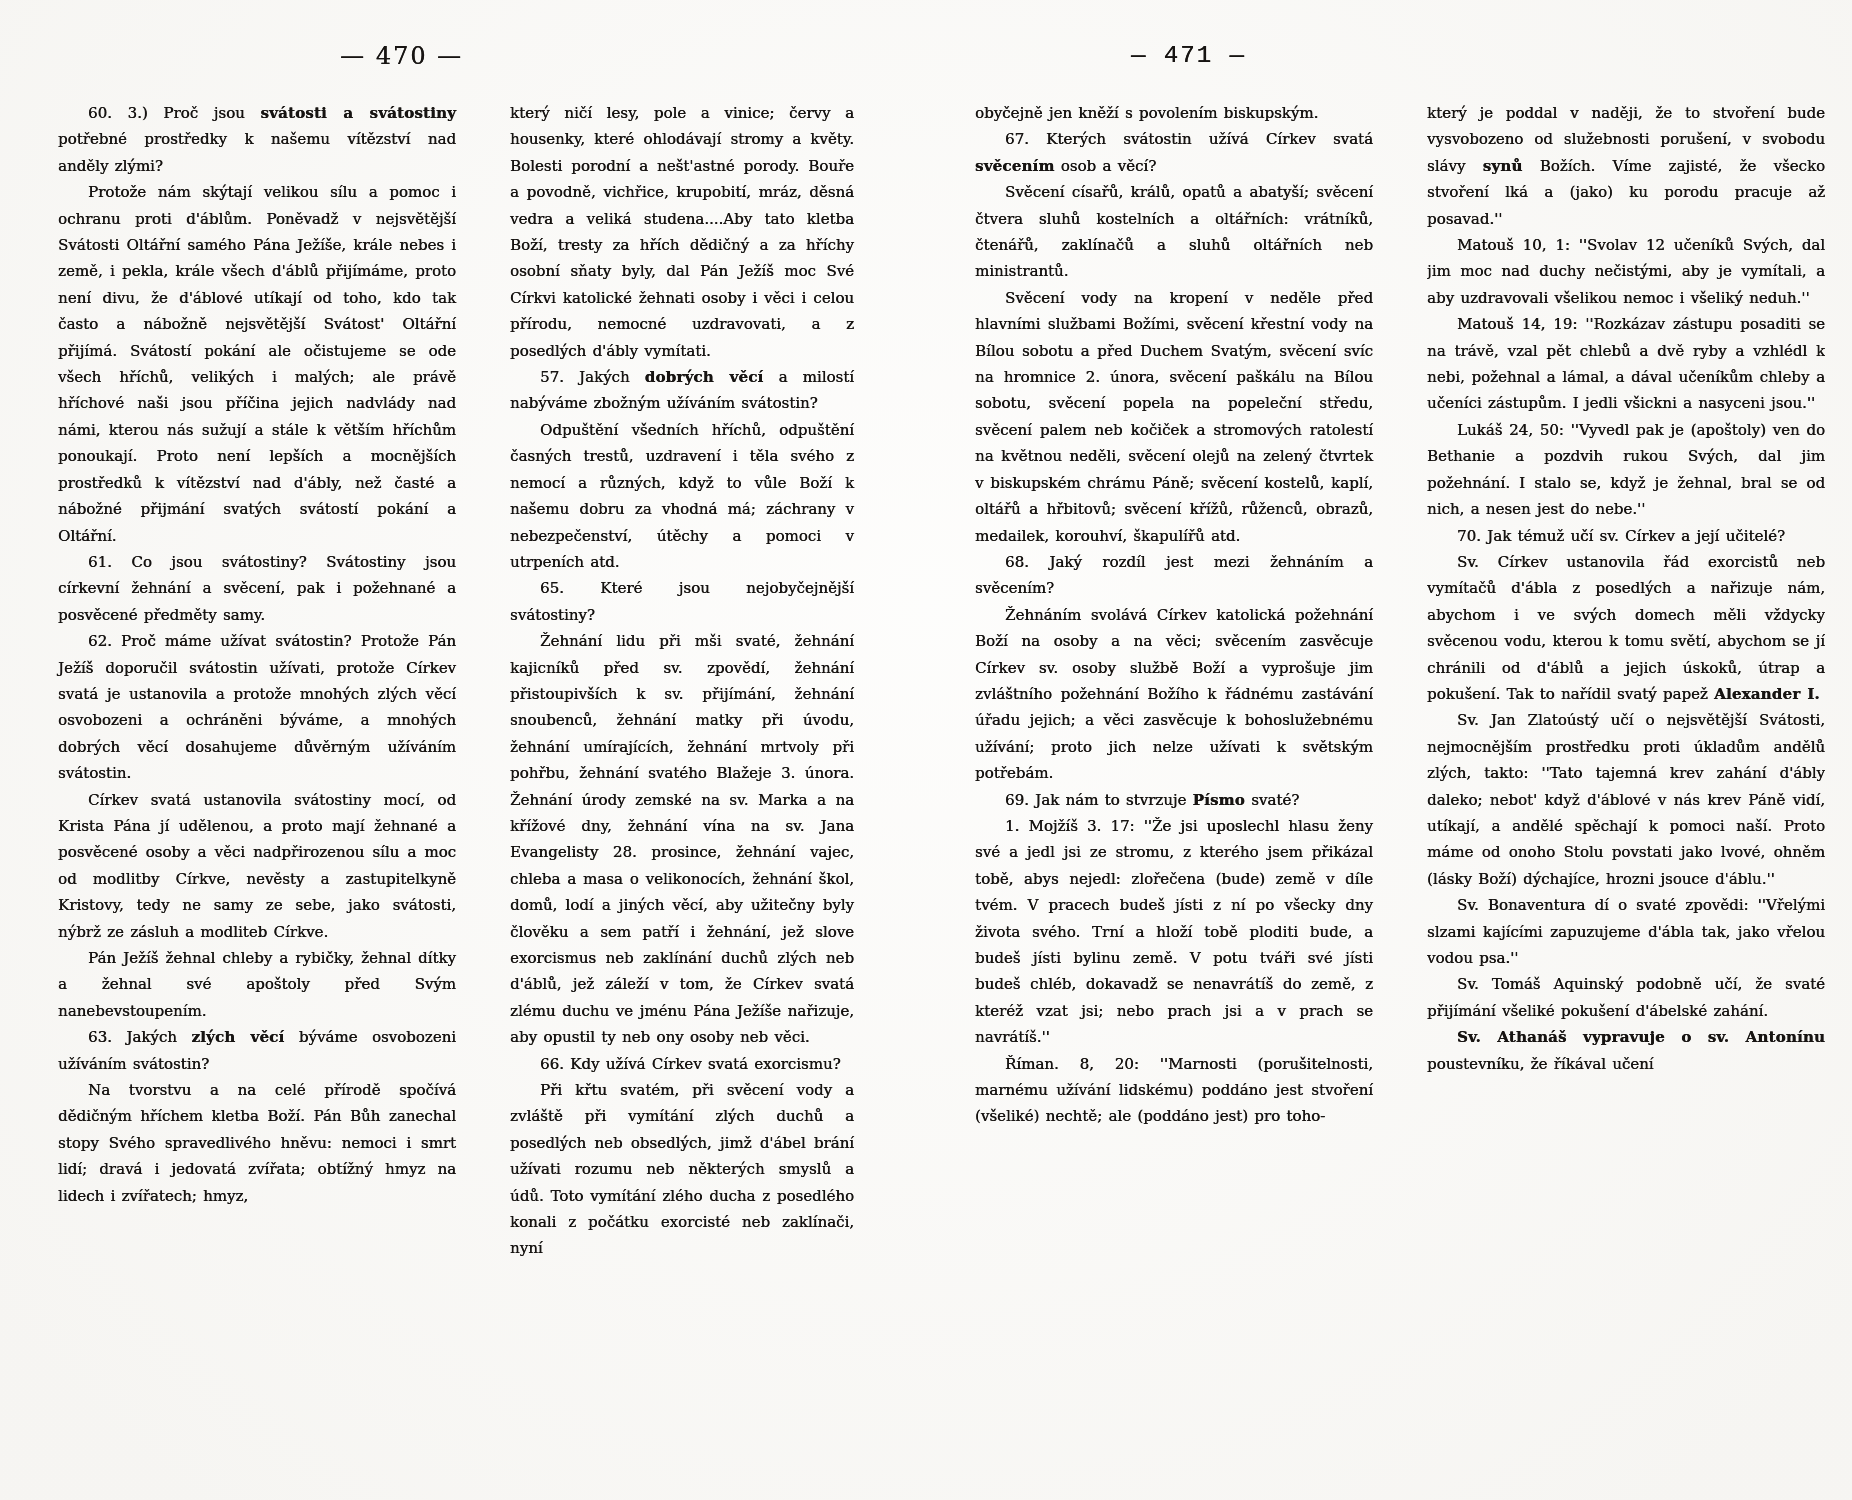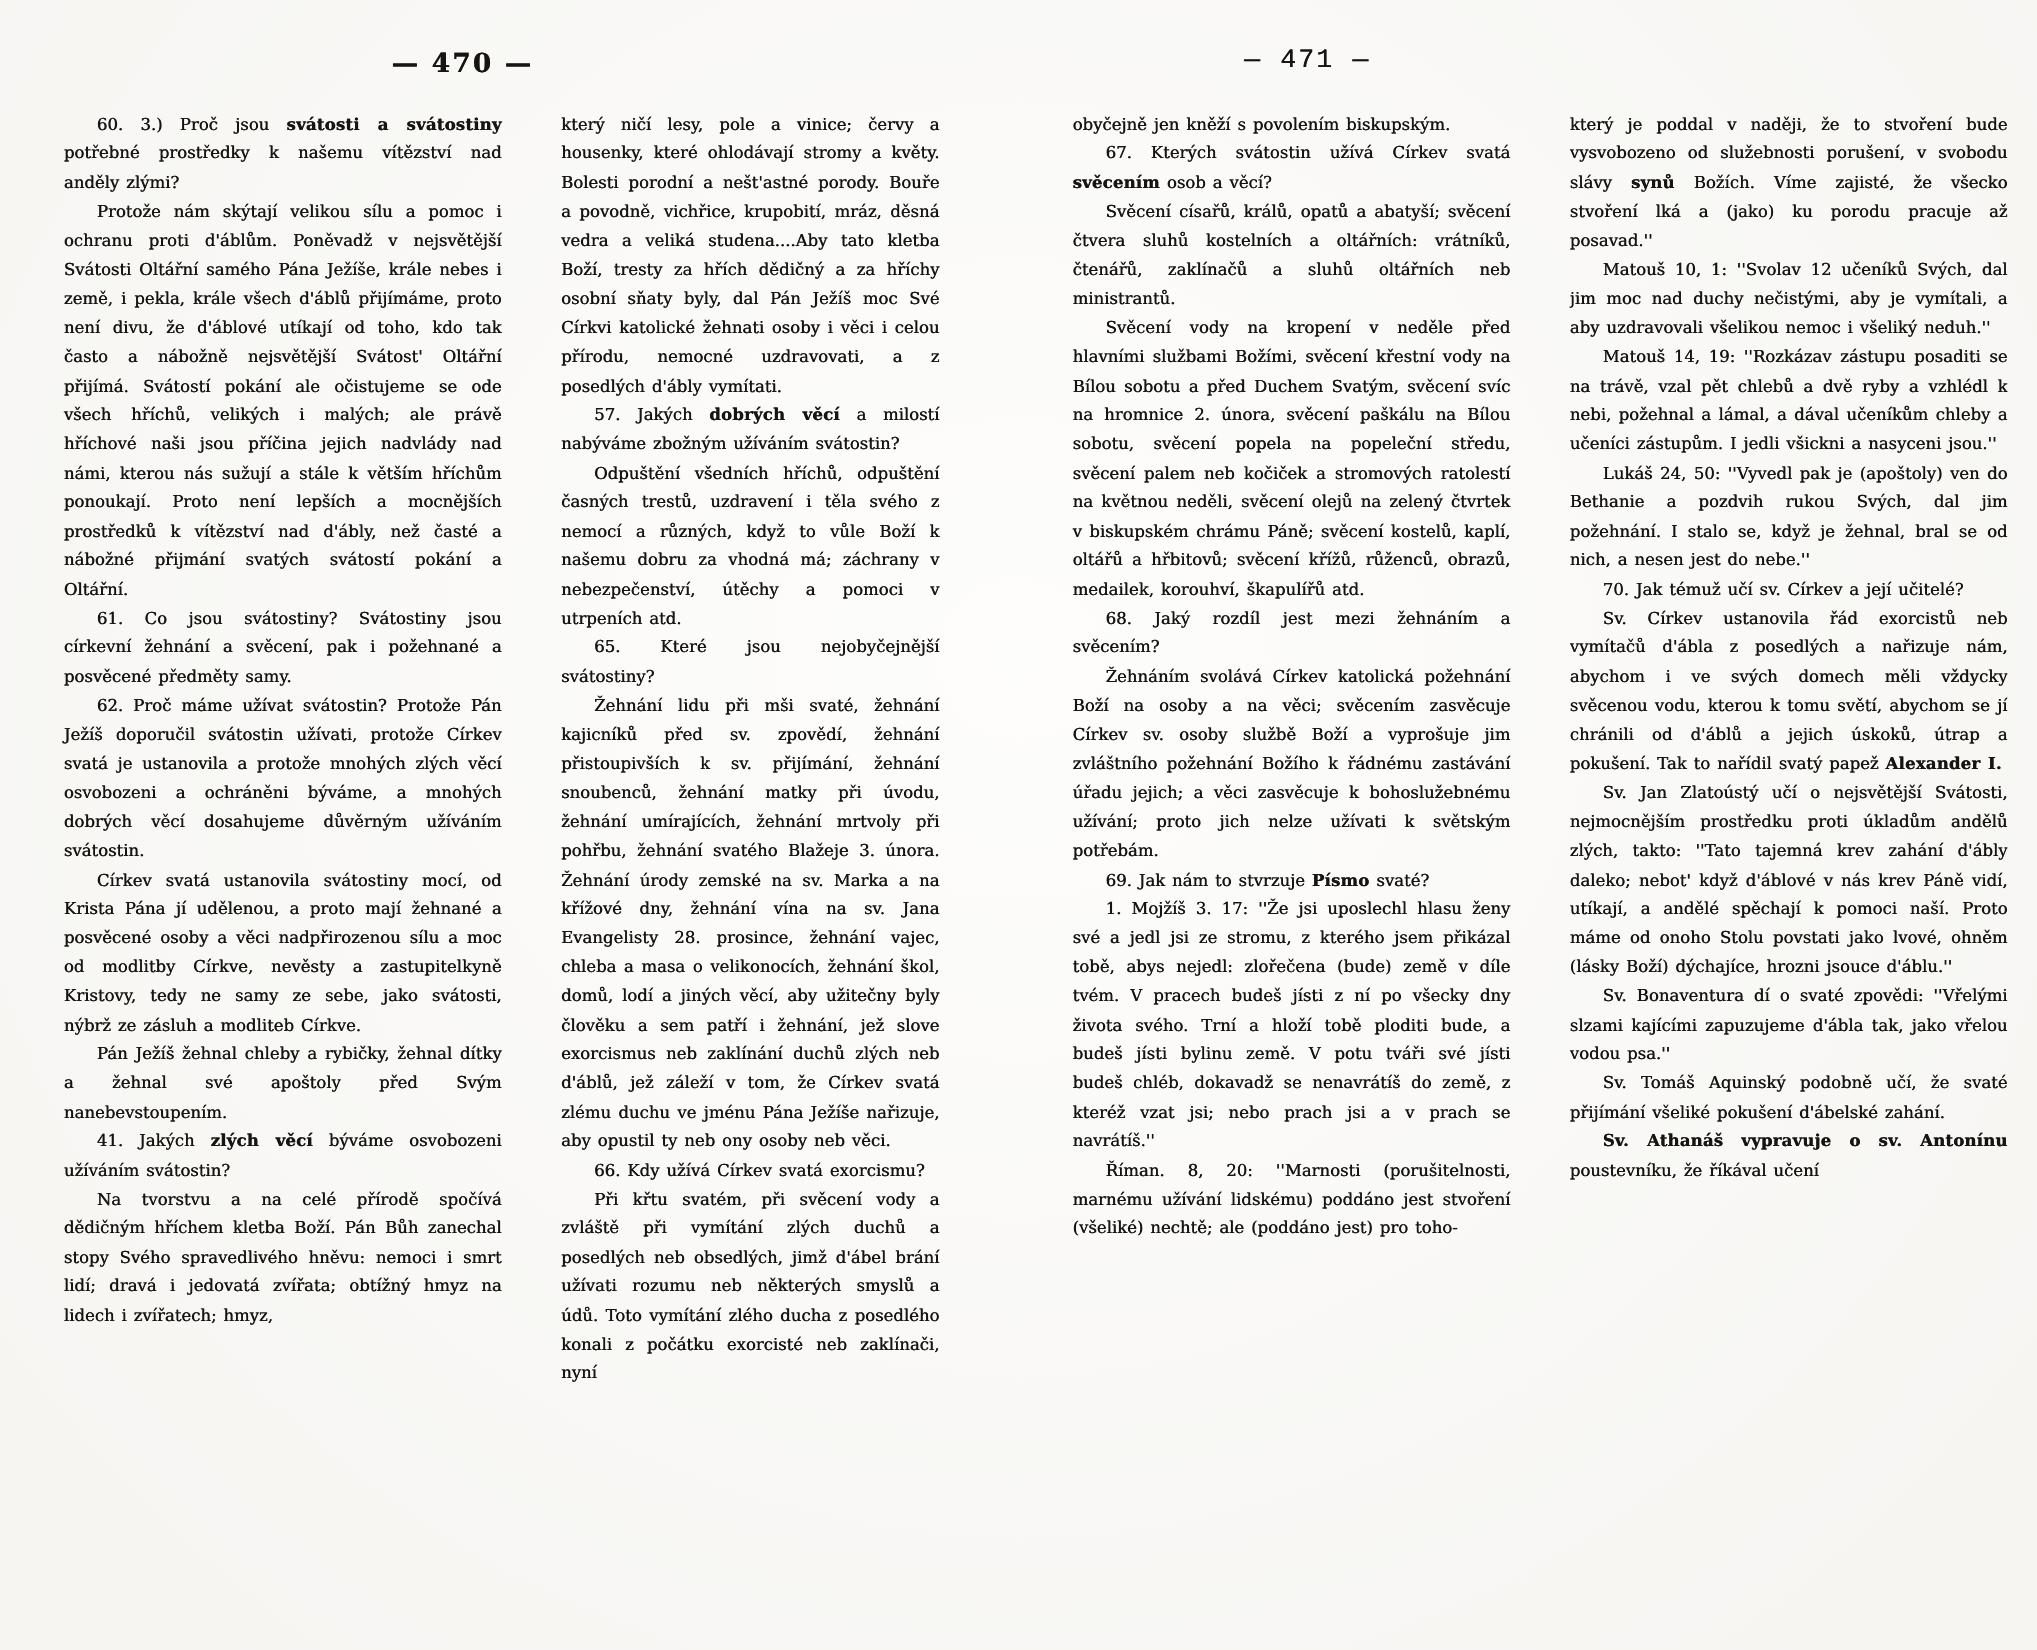--- a/index.html
+++ b/index.html
@@ -23,21 +23,21 @@
       #fbfaf7;
   }
   .page-header {
     position: absolute;
     top: 42px;
     font-size: 24px;
     letter-spacing: 2px;
     white-space: nowrap;
     text-shadow: 0.3px 0 0 currentColor;
   }
-  .header-left  { left: 356px; font-weight: bold; }
+  .header-left  { left: 340px; }
   .header-right { left: 1131px; font-family: Liberation Mono, monospace; }
   .col {
     position: absolute;
     top: 100px;
     text-align: justify;
     font-size: 15px;
     line-height: 26.4px;
     text-shadow: 0.35px 0 0 currentColor;
     word-spacing: 1.5px;
     margin-left: 12px;
@@ -62,21 +62,21 @@
 
   <div class="page-header header-right">— 471 —</div>
 
   <div class="col col-1">
       <p><span>60.  3.) Proč jsou </span><b>svátosti a svátostiny</b><span> potřebné prostředky k našemu vítězství nad anděly zlými?</span></p>
       <p><span>Protože nám skýtají velikou sílu a pomoc i ochranu proti d'áblům. Poněvadž v nejsvětější Svátosti Oltářní samého Pána Ježíše, krále nebes i země, i pekla, krále všech d'áblů přijímáme, proto není divu, že d'áblové utíkají od toho, kdo tak často a nábožně nejsvětější Svátost' Oltářní přijímá. Svátostí pokání ale očistujeme se ode všech hříchů, velikých i malých; ale právě hříchové naši jsou příčina jejich nadvlády nad námi, kterou nás sužují a stále k větším hříchům ponoukají. Proto není lepších a mocnějších prostředků k vítězství nad d'ábly, než časté a nábožné přijmání svatých svátostí pokání a Oltářní.</span></p>
       <p><span>61.  Co jsou svátostiny?  Svátostiny jsou církevní žehnání a svěcení, pak i požehnané a posvěcené předměty samy.</span></p>
       <p><span>62.  Proč máme užívat svátostin? Protože Pán Ježíš doporučil svátostin užívati, protože Církev svatá je ustanovila a protože mnohých zlých věcí osvobozeni a ochráněni býváme, a mnohých dobrých věcí dosahujeme důvěrným užíváním svátostin.</span></p>
       <p><span>Církev svatá ustanovila svátostiny mocí, od Krista Pána jí udělenou, a proto mají žehnané a posvěcené osoby a věci nadpřirozenou sílu a moc od modlitby Církve, nevěsty a zastupitelkyně Kristovy, tedy ne samy ze sebe, jako svátosti, nýbrž ze zásluh a modliteb Církve.</span></p>
       <p><span>Pán Ježíš žehnal chleby a rybičky, žehnal dítky a žehnal své apoštoly před Svým nanebevstoupením.</span></p>
-      <p><span>41.  Jakých </span><b>zlých věcí</b><span> býváme osvobozeni užíváním svátostin?</span></p>
+      <p><span>63.  Jakých </span><b>zlých věcí</b><span> býváme osvobozeni užíváním svátostin?</span></p>
       <p><span>Na tvorstvu a na celé přírodě spočívá dědičným hříchem kletba Boží. Pán Bůh zanechal stopy Svého spravedlivého hněvu: nemoci i smrt lidí; dravá i jedovatá zvířata; obtížný hmyz na lidech i zvířatech; hmyz,</span></p>
     </div>
 
   <div class="col col-2">
       <p class="noindent"><span>který ničí lesy, pole a vinice; červy a housenky, které ohlodávají stromy a květy.  Bolesti porodní a nešt'astné porody.  Bouře a povodně, vichřice, krupobití, mráz, děsná vedra a veliká studena....Aby tato kletba Boží, tresty za hřích dědičný a za hříchy osobní sňaty byly, dal Pán Ježíš moc Své Církvi katolické žehnati osoby i věci i celou přírodu, nemocné uzdravovati, a z posedlých d'ábly vymítati.</span></p>
       <p><span>57.  Jakých </span><b>dobrých věcí</b><span> a milostí nabýváme zbožným užíváním svátostin?</span></p>
       <p><span>Odpuštění všedních hříchů, odpuštění časných trestů, uzdravení i těla svého z nemocí a různých, když to vůle Boží k našemu dobru za vhodná má; záchrany v nebezpečenství, útěchy a pomoci v utrpeních atd.</span></p>
       <p><span>65.  Které jsou nejobyčejnější svátostiny?</span></p>
       <p><span>Žehnání lidu při mši svaté, žehnání kajicníků před sv. zpovědí, žehnání přistoupivších k sv. přijímání, žehnání snoubenců, žehnání matky při úvodu, žehnání umírajících, žehnání mrtvoly při pohřbu, žehnání svatého Blažeje 3. února.  Žehnání úrody zemské na sv. Marka a na křížové dny, žehnání vína na sv. Jana Evangelisty 28. prosince, žehnání vajec, chleba a masa o velikonocích, žehnání škol, domů, lodí a jiných věcí, aby užitečny byly člověku a sem patří i žehnání, jež slove exorcismus neb zaklínání duchů zlých neb d'áblů, jež záleží v tom, že Církev svatá zlému duchu ve jménu Pána Ježíše nařizuje, aby opustil ty neb ony osoby neb věci.</span></p>
       <p><span>66.  Kdy užívá Církev svatá exorcismu?</span></p>

